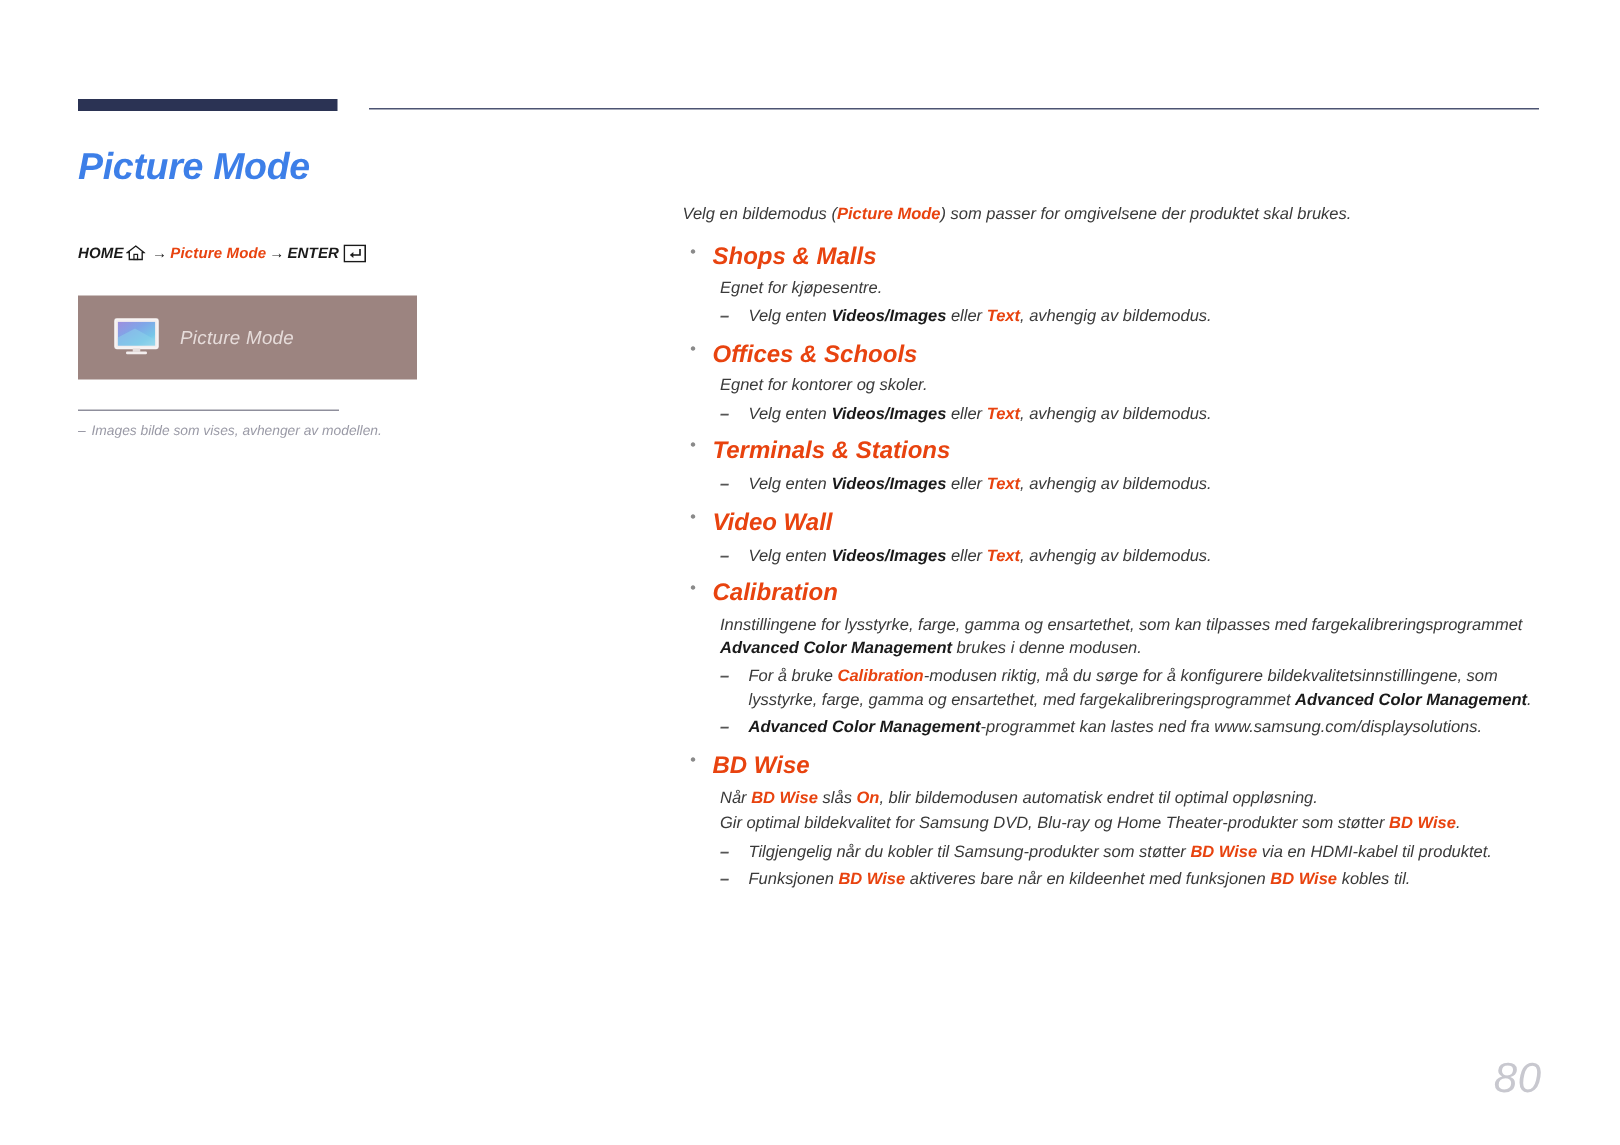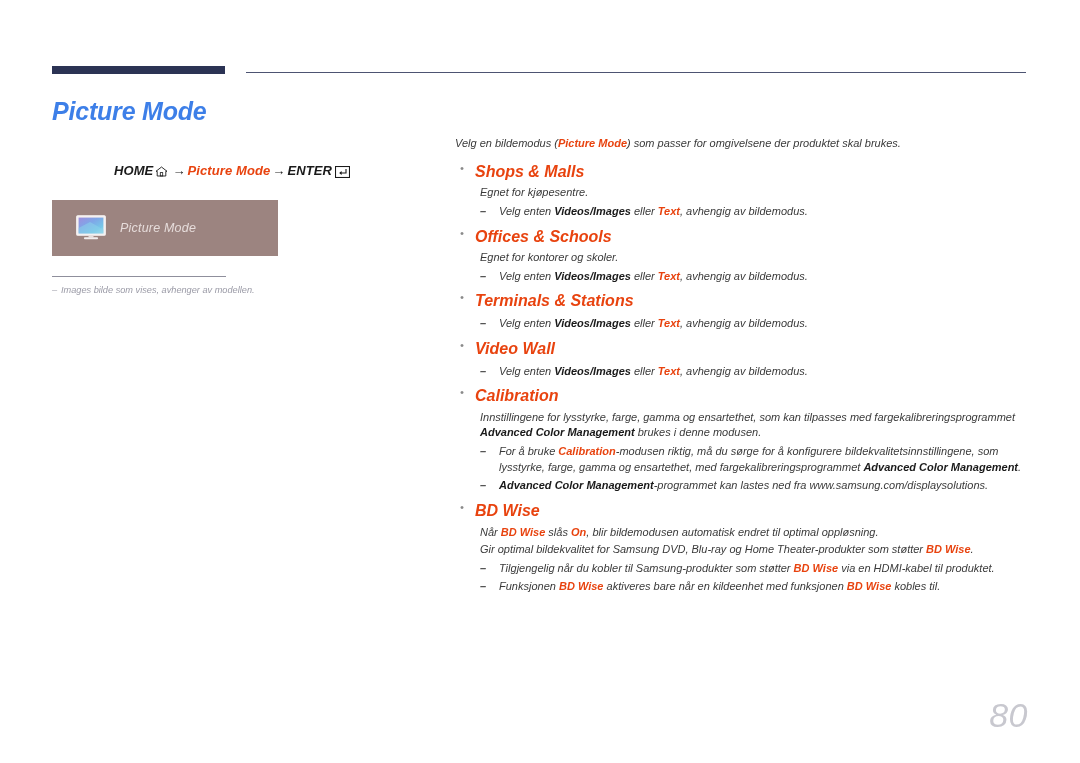--- a/index.html
+++ b/index.html
@@ -59,26 +59,25 @@
     font-weight: bold;
     color: #3d7fe8;
     letter-spacing: -0.2px;
     line-height: 1.1;
     margin: 0;
     white-space: nowrap;
   }
 
   .breadcrumb {
     margin-top: 37px;
-    font-size: 13px;
+    font-size: 10px;
     font-weight: bold;
     color: #1a1a1a;
     white-space: nowrap;
     letter-spacing: 0.1px;
-    text-align: center;
   }
   .breadcrumb .bc-red {
     color: #e8430f;
   }
   .breadcrumb .bc-arrow {
     font-weight: normal;
     padding: 0 2px;
   }
   .icon-home {
     display: inline-block;
@@ -199,21 +198,21 @@
   }
 
   b.red { color: #e8430f; font-weight: bold; }
   b.blk { color: #1a1a1a; font-weight: bold; }
 
   
   .page-number {
     position: absolute;
     right: 52px;
     bottom: 28px;
-    font-size: 34px;
+    font-size: 28px;
     color: #c8c8cf;
     letter-spacing: 0.5px;
   }
 </style>
 </head>
 <body>
 
 <div class="page">
 
   <div class="header-rules">

